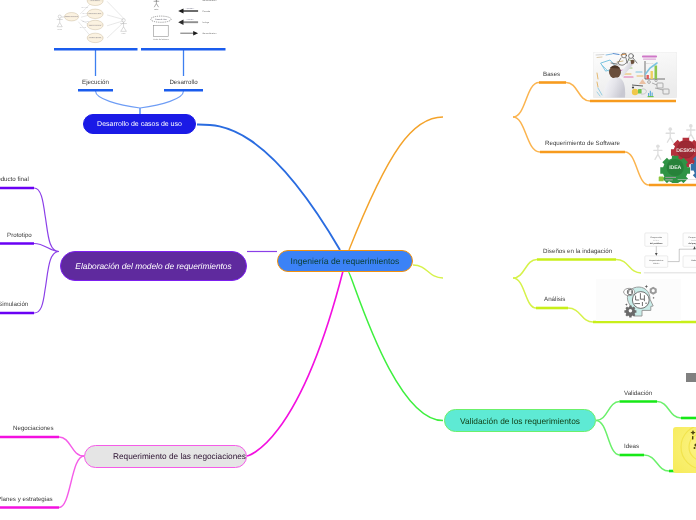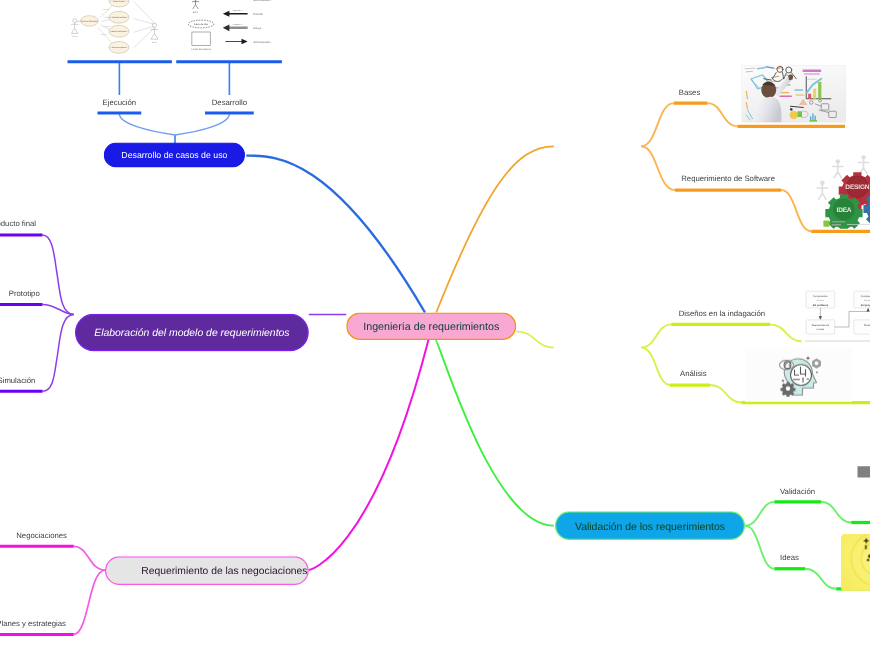--- a/index.html
+++ b/index.html
@@ -11,31 +11,31 @@
   #links{position:absolute;left:0;top:0;width:696px;height:520px;}
   .pic svg{will-change:transform;}
   .node{position:absolute;border-radius:999px;display:flex;align-items:center;
         justify-content:center;white-space:nowrap;box-sizing:border-box;
         will-change:transform;}
   .sublabel{position:absolute;white-space:nowrap;color:#3c3c3c;font-size:6.2px;
             line-height:7px;will-change:transform;}
   .pic{position:absolute;overflow:hidden;}
 
   
-  #n-root{left:277px;top:250px;width:136px;height:22px;background:#f9a8d4;
+  #n-root{left:277px;top:250px;width:136px;height:22px;background:#3b82f6;
           border:1px solid #f5910a;color:#0c4038;font-size:8.55px;justify-content:center;}
   #n-casos{left:83px;top:114px;width:113px;height:20px;background:#1a1ae6;
            border:1px solid #1a1ae6;color:#fff;font-size:7.0px;}
   #n-elab{left:60px;top:251px;width:187px;height:30px;background:#5f2a9e;
           border:1.4px solid #7d1ff0;color:#fff;font-size:8.35px;font-style:italic;}
   #n-conc{left:443px;top:106px;width:70px;height:23px;background:#f1941f;
           border:1px solid #f1941f;color:#143d1f;font-size:8.5px;}
   #n-indag{left:443px;top:266px;width:70px;height:23px;background:#7ef21b;
            border:1.4px solid #d6f24a;color:#143d1f;font-size:8.5px;}
-  #n-valid{left:444px;top:409px;width:152px;height:23px;background:#0ea5e9;
+  #n-valid{left:444px;top:409px;width:152px;height:23px;background:#5eead4;
            border:1.4px solid #6bf06b;color:#103d14;font-size:8.35px;}
   #n-negoc{left:84px;top:445px;width:163px;height:23px;background:#e5e5e5;
            border:1.4px solid #f55ce8;color:#2b1030;font-size:8.25px;justify-content:flex-end;}
 
   
   #s-ejecucion{left:78px;top:78.5px;width:35px;text-align:center;}
   #s-desarrollo{left:164px;top:78.5px;width:39px;text-align:center;}
   #s-producto{left:-9px;top:176px;}
   #s-prototipo{left:7px;top:232px;}
   #s-simulacion{left:-2px;top:301px;}

